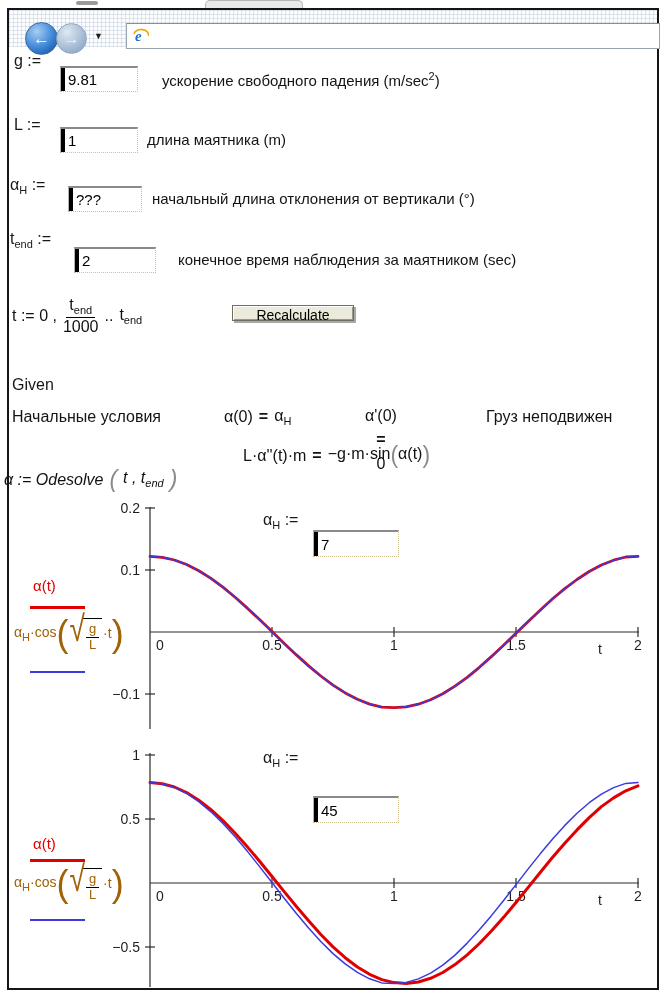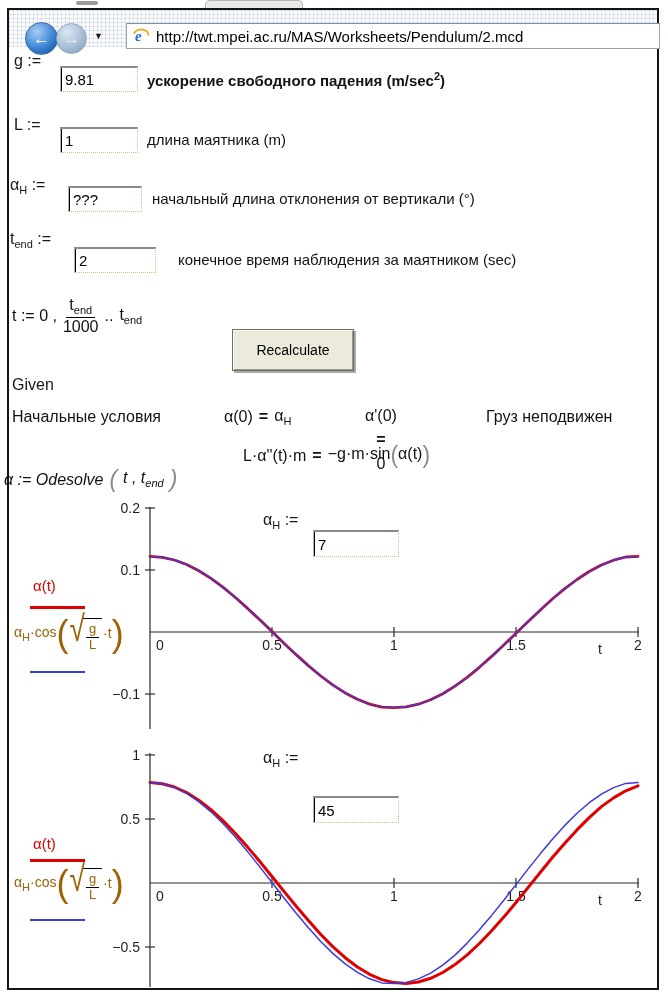--- a/index.html
+++ b/index.html
@@ -34,40 +34,40 @@
      border:1px solid #98a4b2;border-top:1px solid #7f8fa5;display:flex;
      align-items:center;gap:6px;padding:0 5px;box-sizing:border-box;}
   .addr input{border:none;outline:none;flex:1;font:15px "Liberation Sans",sans-serif;
      color:#000;background:transparent;padding:0;}
   .ie-ico{flex:0 0 auto;display:block;}
 
   
   .mc-field{position:absolute;background:#fff;border-top:2px solid #8a8a8a;
      border-left:1px solid #b3b3b3;border-right:1px dotted #cfc08e;
      border-bottom:1px dotted #cfc08e;box-sizing:border-box;}
-  .mc-field input{border:none;border-left:1px solid #000000;outline:none;width:100%;
+  .mc-field input{border:none;border-left:4px solid #000000;outline:none;width:100%;
      height:100%;font:15px "Liberation Sans",sans-serif;color:#000;
      padding:1px 2px 1px 3px;background:transparent;box-sizing:border-box;}
 
   .abs{position:absolute;}
   .mlabel{font-size:16px;color:#181818;}
   .desc{font-size:15px;color:#141414;}
   sub{font-size:11px;}
   sup{font-size:11px;}
 
   .frac{display:inline-flex;flex-direction:column;align-items:center;line-height:1.15;}
   .frac .num{border-bottom:1px solid #000;padding:0 3px;}
   .row{display:inline-flex;align-items:center;gap:6px;font-size:16px;}
   .eqb{font-weight:bold;}
   .lightp{color:#8a8a8a;font-size:23px;line-height:1;vertical-align:-4px;font-weight:300;}
 
-  .btn{position:absolute;left:232px;top:305px;width:122px;height:42px;
+  .btn{position:absolute;left:232px;top:305px;width:122px;height:16px;
      background:#eceada;border:1px solid #6f6f60;color:#000;
      box-shadow:inset 1px 1px 0 #fff, inset -1px -1px 0 #98988a, 2px 2px 0 #a9a9a9;
-     font:14px "Liberation Sans",sans-serif;margin-top:24px;}
+     font:14px "Liberation Sans",sans-serif;}
 
   
   .trace1{font-size:15px;color:#e00000;}
   .legend-line{position:absolute;}
   .legend-formula{display:inline-flex;align-items:center;font-size:14px;color:#a16207;}
   .bigp{font-size:36px;font-weight:200;line-height:.8;transform:scaleY(1.05);}
   .sqrt{display:inline-flex;align-items:flex-start;margin:0 1px;}
   .rad{font-size:28px;line-height:.9;transform:scaleY(1.3);margin-right:-2px;margin-top:2px;}
   .sqbody{border-top:1.5px solid #000;padding:2px 3px 0 3px;margin-top:4px;font-size:13px;}
 
@@ -89,21 +89,20 @@
     </div>
   <div class="nav-btn fwd">
       <span>→</span>
     </div>
   <span class="dropdown"><span>▼</span></span>
   <div class="addr">
     <svg class="ie-ico" width="18" height="18">
       <text x="3" y="14" font-size="15" font-style="italic" font-weight="bold" fill="#1a6fd4" font-family="Liberation Serif, serif">e</text>
       <path d="M2 7 A7.2 5.2 0 1 1 16.4 8.6" stroke="#f0a500" fill="none" stroke-width="1.6"></path>
     </svg>
-    <input value="http://twt.mpei.ac.ru/MAS/Worksheets/Pendulum/2.mcd" style="">
   </div>
 </div>
 
 <svg id="charts" width="668" height="999">
     <line x1="150" y1="507" x2="150" y2="729" class="ax"></line>
     <line x1="150" y1="632" x2="639" y2="632" class="ax"></line>
     <line x1="145" y1="508" x2="155" y2="508" class="ax"></line>
     <text x="140" y="513" text-anchor="end" class="tick">0.2</text>
     <line x1="145" y1="570" x2="155" y2="570" class="ax"></line>
     <text x="140" y="575" text-anchor="end" class="tick">0.1</text>
@@ -139,21 +138,21 @@
     <line x1="638" y1="878" x2="638" y2="888" class="ax"></line>
     <text x="638" y="901" text-anchor="middle" class="tick">2</text>
     <text x="598" y="905" class="tick">t</text>
     <polyline points="150.0,782.5 162.2,783.7 174.4,787.0 186.6,792.6 198.8,800.2 211.0,809.7 223.2,820.9 235.4,833.5 247.6,847.1 259.8,861.5 272.0,876.5 284.2,891.6 296.4,906.5 308.6,920.7 320.8,934.5 333.0,946.9 345.2,957.7 357.4,967.0 369.6,974.3 381.8,979.6 394.0,982.6 406.2,983.5 418.4,982.0 430.6,978.3 442.8,972.5 455.0,964.6 467.2,954.9 479.4,943.5 491.6,930.8 503.8,917.1 516.0,902.5 528.2,887.4 540.4,872.3 552.6,857.3 564.8,843.2 577.0,829.9 589.2,817.6 601.4,806.6 613.6,797.9 625.8,790.8 638.0,785.9" fill="none" stroke="#e00000" stroke-width="3" stroke-linejoin="round" stroke-linecap="round"></polyline>
     <polyline points="150.0,782.5 162.2,783.7 174.4,787.4 186.6,793.4 198.8,801.6 211.0,811.8 223.2,823.7 235.4,837.1 247.6,851.6 259.8,866.9 272.0,882.5 284.2,898.2 296.4,913.5 308.6,928.0 320.8,941.5 333.0,953.6 345.2,963.9 357.4,972.4 369.6,978.8 381.8,982.9 394.0,983.5 406.2,982.4 418.4,978.9 430.6,973.1 442.8,965.1 455.0,955.1 467.2,943.1 479.4,929.8 491.6,915.4 503.8,900.2 516.0,884.6 528.2,868.9 540.4,853.6 552.6,839.0 564.8,825.4 577.0,813.2 589.2,802.7 601.4,794.1 613.6,787.6 625.8,783.4 638.0,782.5" fill="none" stroke="#3a3ae0" stroke-width="1.5" stroke-linejoin="round" stroke-linecap="round"></polyline>
   </svg>
 
 <div class="abs mlabel" style="left:14px;top:52px;">g :=</div>
 <div class="mc-field" style="left:60px;top:66px;width:78px;height:26px;">
   <input value="9.81" style=""></div>
-<div class="abs desc" style="left:147px;top:70px;font-weight:bold;"><span>ускорение свободного падения (m/sec</span><sup>2</sup><span>)</span></div>
+<div class="abs desc" style="left:162px;top:70px;"><span>ускорение свободного падения (m/sec</span><sup>2</sup><span>)</span></div>
 
 <div class="abs mlabel" style="left:14px;top:116px;">L :=</div>
 <div class="mc-field" style="left:60px;top:127px;width:78px;height:26px;">
   <input value="1" style=""></div>
 <div class="abs desc" style="left:147px;top:131px;">длина маятника (m)</div>
 
 <div class="abs mlabel" style="left:10px;top:176px;"><span>α</span><sub>H</sub><span> :=</span></div>
 <div class="mc-field" style="left:68px;top:186px;width:74px;height:26px;">
   <input value="???" style=""></div>
 <div class="abs desc" style="left:152px;top:190px;">начальный длина отклонения от вертикали (°)</div>

